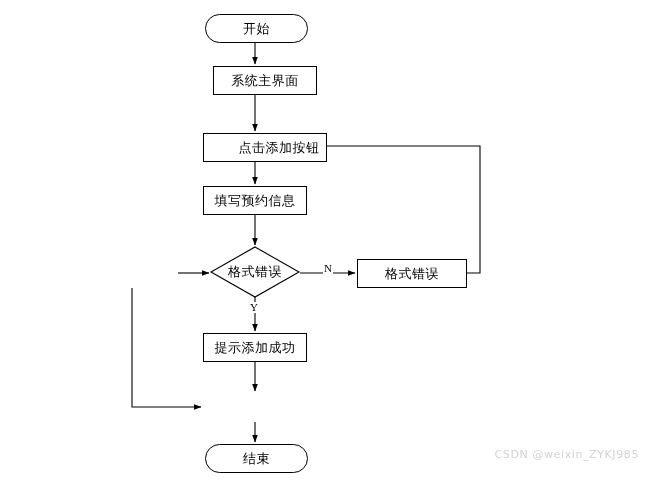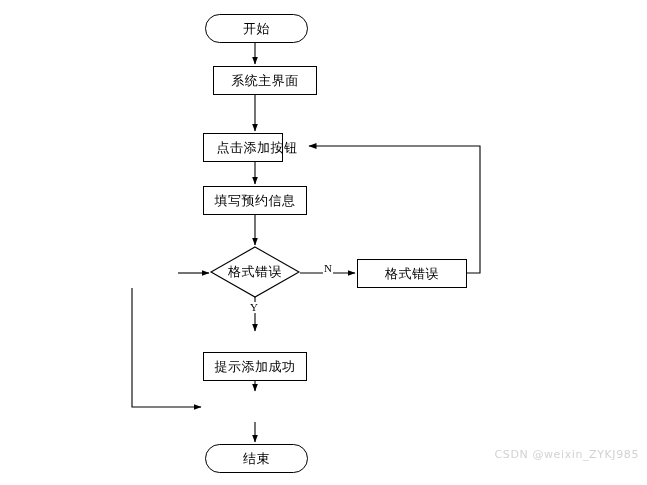--- a/index.html
+++ b/index.html
@@ -129,41 +129,41 @@
   </svg>
 
   <div class="node terminator" style="left:205px; top:14px; width:103px; height:29px;">
     <span>开始</span>
   </div>
 
   <div class="node process" style="left:213px; top:66px; width:104px; height:29px;">
     <span>系统主界面</span>
   </div>
 
-  <div class="node process" style="left:203px; top:133px; width:80px; height:29px;padding-left:28px;">
+  <div class="node process" style="left:203px; top:133px; width:124px; height:29px;padding-left:28px;">
     <span>点击添加按钮</span>
   </div>
 
   <div class="node process" style="left:203px; top:186px; width:104px; height:29px;">
     <span>填写预约信息</span>
   </div>
 
   <div class="decision-wrap" style="left:210px; top:246px; width:90px; height:52px;">
     <svg width="90" height="52" viewBox="0 0 90 52" xmlns="http://www.w3.org/2000/svg">
       <polygon points="45,1 89,26 45,51 1,26" fill="#ffffff" stroke="#000000" stroke-width="1.1"></polygon>
     </svg>
     <div class="decision-label">格式错误</div>
   </div>
 
 
   <div class="node process" style="left:357px; top:259px; width:110px; height:29px;">
     <span>格式错误</span>
   </div>
 
-  <div class="node process" style="left:203px; top:333px; width:104px; height:29px;margin-top:19px;">
+  <div class="node process" style="left:203px; top:333px; width:104px; height:29px;">
     <span>提示添加成功</span>
   </div>
 
 
   <div class="node terminator" style="left:205px; top:444px; width:103px; height:29px;">
     <span>结束</span>
   </div>
 
   <div class="edge-label" style="left:323px; top:263px;">N</div>
 

